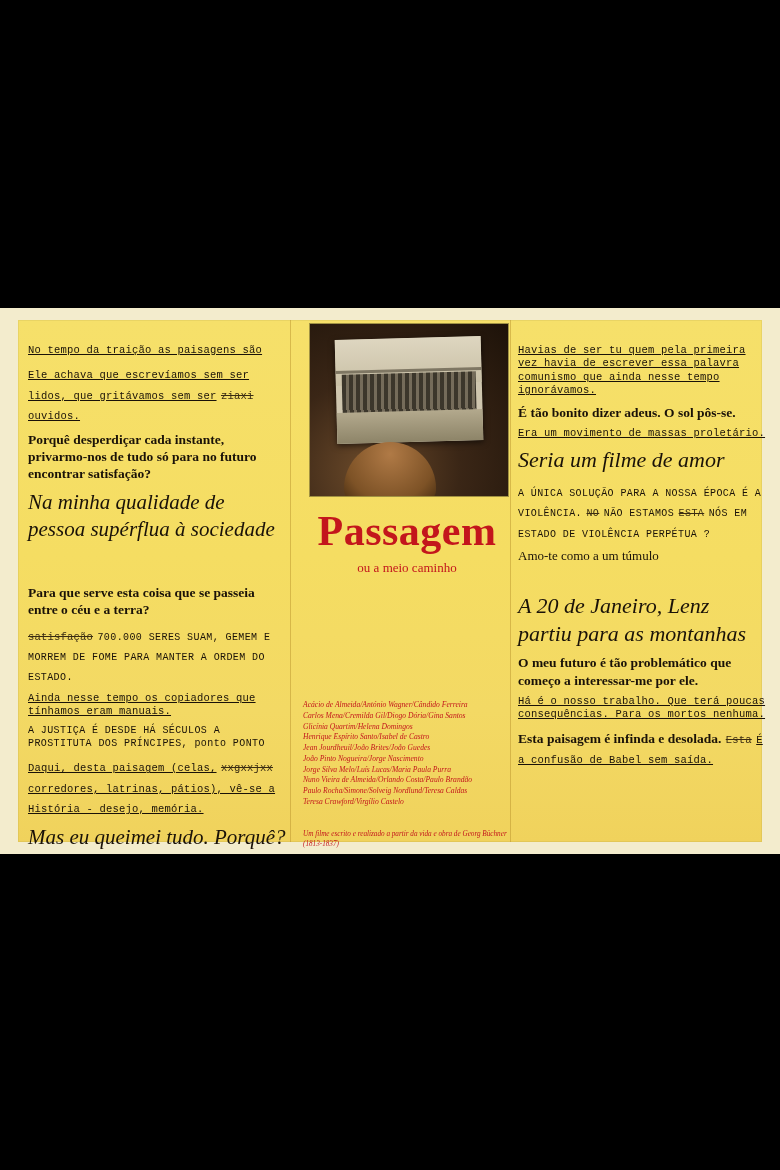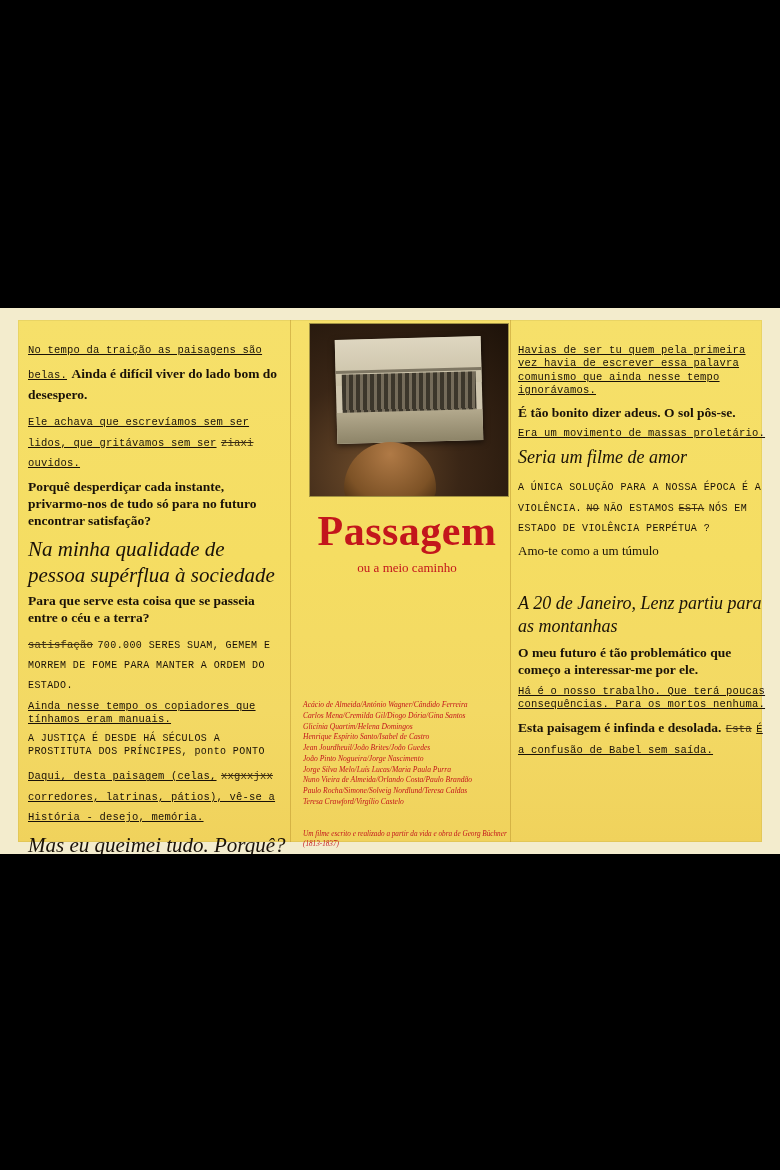--- a/index.html
+++ b/index.html
@@ -93,21 +93,21 @@
   .ital-ghost {
     font-family: "Liberation Serif", "DejaVu Serif", serif;
     font-style: italic;
     font-size: 21px;
     color: #b9a472;
     line-height: 1.12;
   }
   .ital-ghost-sm {
     font-family: "Liberation Serif", "DejaVu Serif", serif;
     font-style: italic;
-    font-size: 18px;
+    font-size: 22px;
     color: #bda874;
     line-height: 1.15;
   }
   .strike {
     text-decoration: line-through;
     color: #3a2c12;
   }
 
   
   .photo-frame {
@@ -246,24 +246,20 @@
       </div>
 
       <div class="title-block">
         <h1 class="title-main">Passagem</h1>
         <p class="title-sub">ou a meio caminho</p>
       </div>
 
       <div class="col col-left">
         <p class="line mono">No tempo da traição as paisagens são</p>
         <p class="line">
-          <span class="mono">belas.</span>
-          <span class="serif-bold">Ainda é difícil viver do lado bom do desespero.</span>
-        </p>
-        <p class="line">
           <span class="mono">Ele achava que escrevíamos sem ser lidos, que gritávamos sem ser</span>
           <span class="mono strike">ziaxi</span>
           <span class="mono">ouvidos.</span>
         </p>
         <p class="line serif-bold">Porquê desperdiçar cada instante, privarmo-nos de tudo só para no futuro encontrar satisfação?</p>
         <p class="line ital-ghost">Na minha qualidade de pessoa supérflua à sociedade</p>
       </div>
 
       <div class="col col-right">
         <p class="line mono">Havias de ser tu quem pela primeira vez havia de escrever essa palavra comunismo que ainda nesse tempo ignorávamos.</p>
@@ -273,21 +269,21 @@
         <p class="line">
           <span class="mono-caps">A ÚNICA SOLUÇÃO PARA A NOSSA ÉPOCA É A VIOLÊNCIA.</span>
           <span class="mono-caps strike">NO</span>
           <span class="mono-caps">NÃO ESTAMOS</span>
           <span class="mono-caps strike">ESTA</span>
           <span class="mono-caps">NÓS EM ESTADO DE VIOLÊNCIA PERPÉTUA ?</span>
         </p>
         <p class="line serif-bold-lg">Amo-te como a um túmulo</p>
       </div>
 
-      <div class="col" style="left:10px; top:272px; width:258px;">
+      <div class="col" style="left:10px; top:264px; width:258px;">
         <p class="line serif-bold">Para que serve esta coisa que se passeia entre o céu e a terra?</p>
         <p class="line">
           <span class="mono strike">satisfação</span>
           <span class="mono-caps">700.000 SERES SUAM, GEMEM E MORREM DE FOME PARA MANTER A ORDEM DO ESTADO.</span>
         </p>
         <p class="line mono">Ainda nesse tempo os copiadores que tínhamos eram manuais.</p>
         <p class="line mono-caps">A JUSTIÇA É DESDE HÁ SÉCULOS A PROSTITUTA DOS PRÍNCIPES, ponto  PONTO</p>
         <p class="line">
           <span class="mono">Daqui, desta paisagem (celas,</span>
           <span class="mono strike">xxgxxjxx</span>

